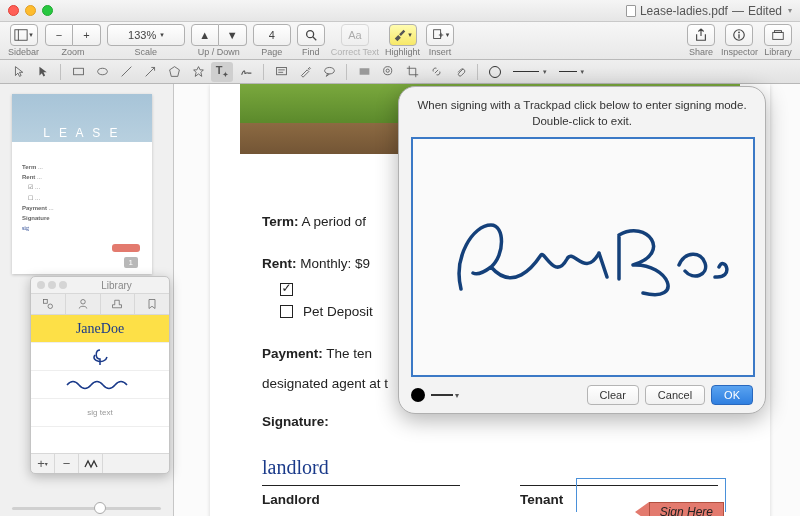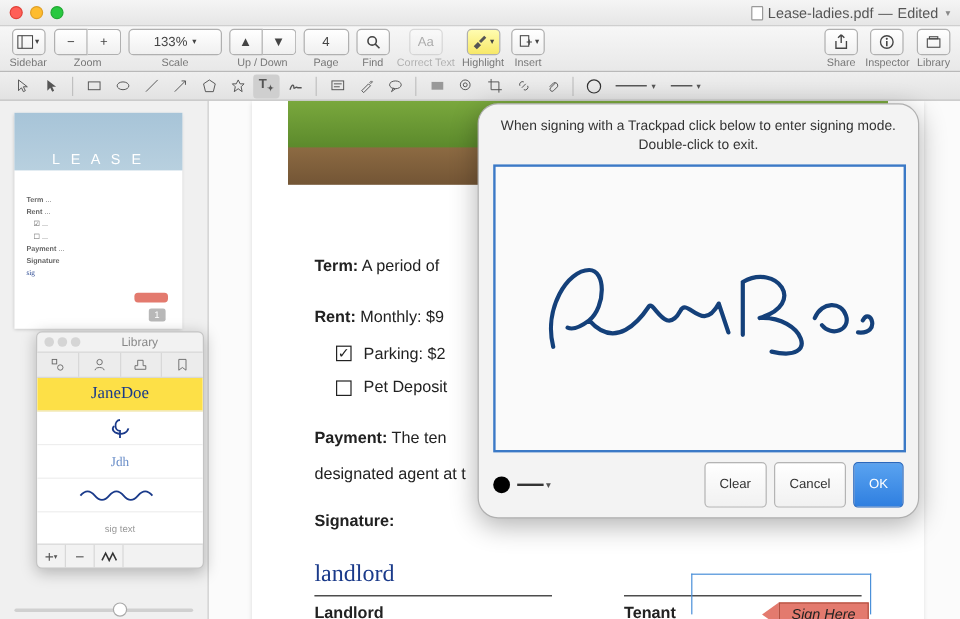--- a/index.html
+++ b/index.html
@@ -209,21 +209,21 @@
   border: 2px solid #3b79c6;
   display: flex; align-items: center; justify-content: center;
 }
 .sig-canvas svg { width: 300px; height: 100px; }
 .pop-foot { display: flex; align-items: center; margin-top: 8px; gap: 6px; }
 .pop-foot .col-swatch { width: 14px; height: 14px; border-radius: 50%; background: #000; }
 .pop-foot .stroke { width: 28px; height: 16px; display: flex; align-items: center; gap: 2px;}
 .pop-foot .stroke .l { flex: 1; height: 2px; background: #333; }
 .pop-foot .stroke .c { font-size: 8px; color:#555;}
 .pop-btn {
-  height: 20px; padding: 18px 12px; font-size: 11px;
+  height: 20px; padding: 0 12px; font-size: 11px;
   background: linear-gradient(#fff, #f1f1f1);
   border: 1px solid #b4b4b4; border-radius: 4px;
   display: flex; align-items: center;
 }
 .pop-btn.primary { background: linear-gradient(#5aa3f0, #2f7fe0); color: #fff; border-color: #2968bd; font-weight: 500;}
 
 </style>
 </head>
 <body>
 
@@ -506,21 +506,20 @@
   </div>
 
   <div class="docarea">
     <div class="page">
       <div class="banner"></div>
       <div class="content">
         <div class="row"><b>Term:</b> <span>A period of</span></div>
         <div class="row" style="margin-top:18px"><b>Rent:</b> <span>Monthly: $9</span></div>
         <div class="check-line">
           <div class="check-box">✓</div>
-          <span>Parking: $2</span>
         </div>
         <div class="check-line">
           <div class="check-box"></div>
           <span>Pet Deposit</span>
         </div>
         <div class="row" style="margin-top:18px"><b>Payment:</b> <span>The ten</span></div>
         <div class="row">designated agent at t</div>
         <div class="row" style="margin-top:14px"><b>Signature:</b></div>
         <div class="sig-row">
           <div class="sig-col">
@@ -573,21 +572,20 @@
         </svg>
       </div>
   </div>
   <div class="pal-list">
     <div class="pal-item sel" style="font-size:14px">JaneDoe</div>
     <div class="pal-item">
         <svg width="30" height="20" viewBox="0 0 30 20">
           <path d="M15 3 C 10 3 10 12 15 12 L15 18 M10 8 C 5 14 20 18 22 10" fill="none" stroke="#1a3a8a" stroke-width="1.5"></path>
         </svg>
       </div>
-    <div class="pal-item" style="font-size:11px;color:#6b8fc9">Jdh</div>
     <div class="pal-item">
         <svg width="70" height="18" viewBox="0 0 70 18">
           <path d="M2 9 Q 8 2 14 9 T 26 9 T 38 9 T 50 9 T 62 9" fill="none" stroke="#1a3a8a" stroke-width="1.5"></path>
         </svg>
       </div>
     <div class="pal-item" style="font-size:8px;color:#999;font-family:sans-serif">sig text</div>
   </div>
   <div class="pal-foot">
     <div class="pal-fbtn">
         <span>+</span>

